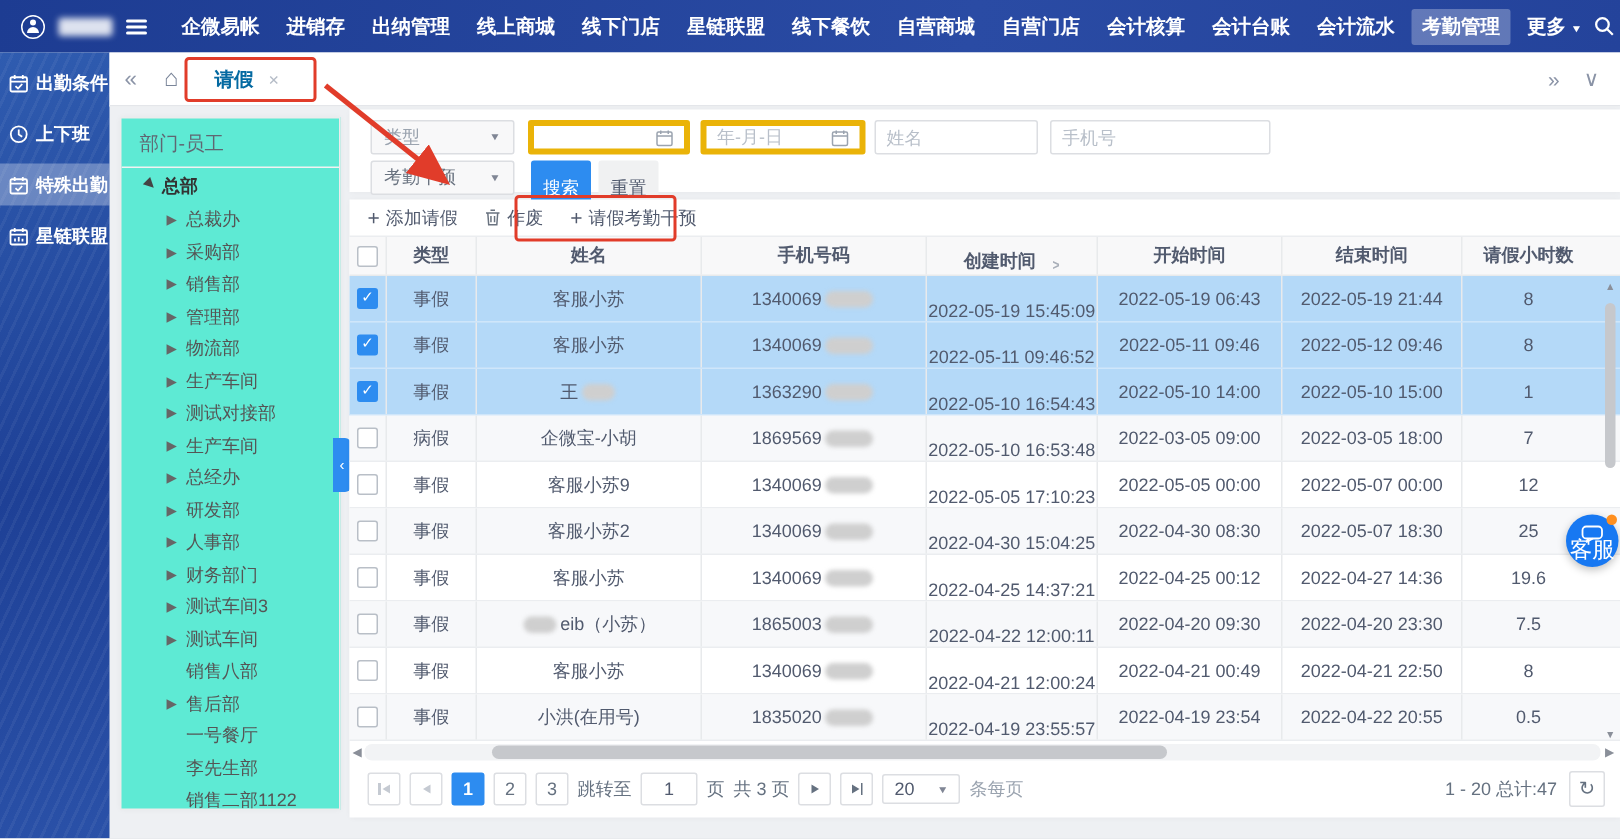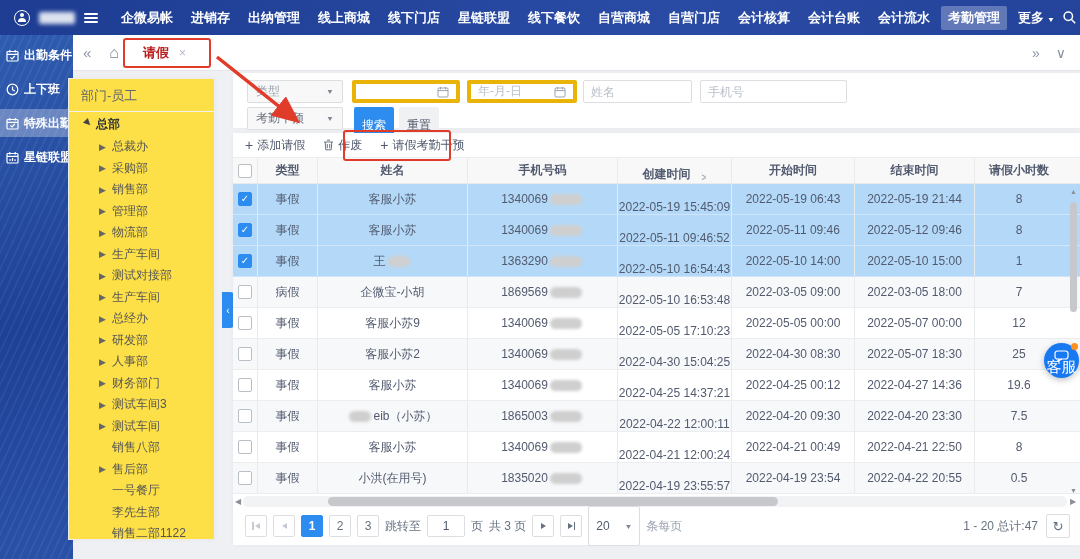--- a/index.html
+++ b/index.html
@@ -38,27 +38,27 @@
     padding-left:6px; color:#fff; font-size:12px; font-weight:bold; cursor:pointer; white-space:nowrap; }
   .sn-item.active { background:rgba(255,255,255,.30); }
   .sn-item svg { flex:0 0 auto; }
 
   
   .tabbar { position:absolute; left:73px; top:35px; width:1007px; height:36px; background:#fff;
     border-bottom:1px solid #e4e6ea; display:flex; align-items:center; }
   .tab-chev { color:#8a93a6; font-size:15px; padding:0 10px; cursor:pointer; }
   .tab-home { color:#7a8599; font-size:16px; padding:0 8px; cursor:pointer; }
   .tab { display:flex; align-items:center; gap:10px; padding:0 16px; height:36px; cursor:pointer; }
-  .tab-label { font-size:13px; color:#b91c1c; font-weight:bold; }
+  .tab-label { font-size:13px; color:#0369a1; font-weight:bold; }
   .tab-close { color:#b5bcc7; font-size:12px; }
   .tabbar-right { margin-left:auto; display:flex; align-items:center; gap:16px; padding-right:14px; }
   .tabbar-right span { color:#8a93a6; font-size:14px; cursor:pointer; }
 
   
-  .tree-panel { position:absolute; left:68px; top:78px; width:147px; height:462px; background:#fde047;
+  .tree-panel { position:absolute; left:80px; top:78px; width:147px; height:462px; background:#5eead4;
     border:1px solid #ececec; box-shadow:0 0 4px rgba(0,0,0,.04); overflow:hidden; }
   .tree-title { font-size:13px; color:#606672; padding:8px 12px 6px; border-bottom:1px solid #f2f2f2; }
   .tree-root { display:flex; align-items:center; height:24px; padding-left:15px; font-size:12px;
     font-weight:bold; color:#333; cursor:pointer; }
   .tree-root .arr { display:inline-block; width:12px; color:#444; font-size:9px; transform:rotate(45deg); }
   .tree-item { display:flex; align-items:center; height:21.5px; padding-left:30px; font-size:12px;
     color:#555; cursor:pointer; white-space:nowrap; }
   .tree-item .arr { display:inline-block; width:13px; color:#666; font-size:9px; }
   .collapse-handle { position:absolute; left:222px; top:292px; width:12px; height:36px; background:#2d8cf0;
     border-radius:0 4px 4px 0; color:#fff; font-size:10px; display:flex; align-items:center; justify-content:center;
@@ -126,21 +126,21 @@
     display:flex; align-items:center; justify-content:center; gap:1px; cursor:pointer; color:#657180; }
   .pg-btn.disabled { color:#c5cad2; cursor:default; }
   .pg-btn.active { background:#2d8cf0; border-color:#2d8cf0; color:#fff; font-weight:bold; }
   .tri-l { width:0; height:0; border-top:3.5px solid transparent; border-bottom:3.5px solid transparent;
     border-right:5px solid currentColor; }
   .tri-r { width:0; height:0; border-top:3.5px solid transparent; border-bottom:3.5px solid transparent;
     border-left:5px solid currentColor; }
   .vbar { width:1.5px; height:8px; background:currentColor; }
   .jump-inp { width:38px; height:22px; border:1px solid #dcdee2; border-radius:2px; text-align:center;
     font-size:12px; color:#515a6e; outline:none; font-family:"Liberation Sans","DejaVu Sans",sans-serif; }
-  .size-sel { width:52px; height:40px; border:1px solid #dcdee2; border-radius:2px; background:#fff;
+  .size-sel { width:52px; height:20px; border:1px solid #dcdee2; border-radius:2px; background:#fff;
     display:flex; align-items:center; justify-content:space-between; padding:0 7px; cursor:pointer; color:#515a6e; }
   .size-sel .caret { color:#808695; margin:0; }
   .pager-right { margin-left:auto; display:flex; align-items:center; gap:8px; padding-right:10px; }
   .refresh-btn { width:24px; height:24px; border:1px solid #dcdee2; border-radius:2px; background:#fff;
     color:#657180; font-size:13px; display:flex; align-items:center; justify-content:center; cursor:pointer; }
 
   
   .anno-box { position:absolute; border:2.5px solid #e13c2a; border-radius:3px; pointer-events:none; }
   .anno-box1 { left:123px; top:38px; width:88px; height:30px; }
   .anno-box2 { left:343px; top:130px; width:108px; height:31px; }

